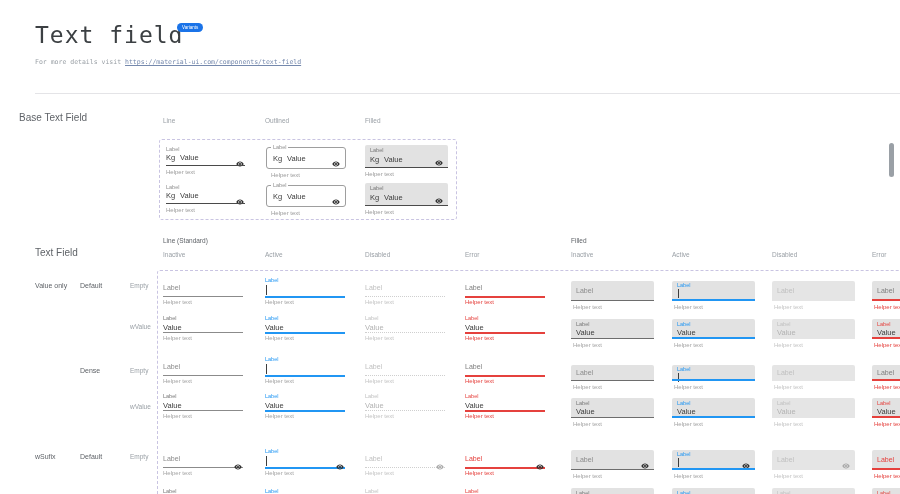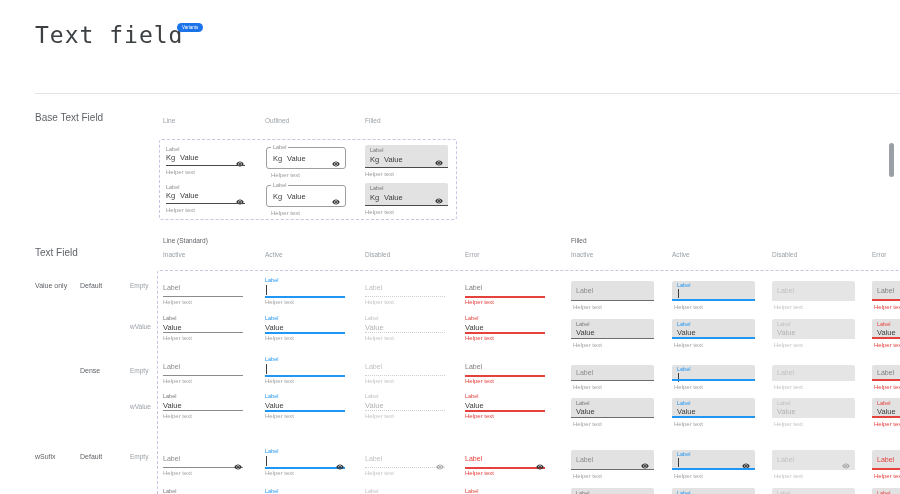--- a/index.html
+++ b/index.html
@@ -8,34 +8,35 @@
   #canvas div{white-space:nowrap;}
   .title{position:absolute;left:35px;top:22px;font-family:"DejaVu Sans Mono",monospace;
          font-size:23px;color:#3c4043;letter-spacing:1px;}
   .badge{position:absolute;left:177px;top:23px;background:#1a73e8;color:#ffffff;
          font-size:4.5px;line-height:5px;padding:2px 5px;border-radius:6px;}
   .subtitle{position:absolute;left:35px;top:58px;font-family:"DejaVu Sans Mono",monospace;
             font-size:6.5px;color:#9aa0a6;}
   .subtitle a{color:#7589ad;text-decoration:underline;}
   .divider{position:absolute;left:35px;top:93px;width:865px;height:1px;background:#e4e4e7;}
   .section-title{position:absolute;font-size:10px;color:#5f6368;}
-  .base-title{left:35px;top:112px;}
+  .base-title{left:19px;top:112px;}
   .matrix-title{left:35px;top:247px;}
   .dashed{position:absolute;border:1px dashed #c9c4e2;border-radius:3px;}
   .base-box{left:159px;top:139px;width:296px;height:79px;}
   .matrix-box{left:157px;top:270px;width:800px;height:280px;}
   .scroll-thumb{position:absolute;left:889px;top:143px;width:5px;height:34px;
                 background:#9aa0a6;border-radius:3px;}
 </style>
 </head>
 <body>
 
 <div id="canvas">
   <div class="title">Text field</div>
   <div class="badge">Variants</div>
+  <div class="subtitle"><span>For more details visit </span><a href="#">https://material-ui.com/components/text-field</a></div>
   <div class="divider"></div>
   <div class="section-title base-title">Base Text Field</div>
   <div class="section-title matrix-title">Text Field</div>
   <div class="dashed base-box"></div>
   <div class="dashed matrix-box"></div>
   <div class="scroll-thumb"></div>
 <div style="position: absolute; left: 163px; top: 117px; font-size: 6.5px; color: rgb(154, 160, 166);">Line</div>
     <div style="position: absolute; left: 265px; top: 117px; font-size: 6.5px; color: rgb(154, 160, 166);">Outlined</div>
     <div style="position: absolute; left: 365px; top: 117px; font-size: 6.5px; color: rgb(154, 160, 166);">Filled</div>
     <div style="position: absolute; left: 166px; top: 146px; width: 79px; height: 30px;">

